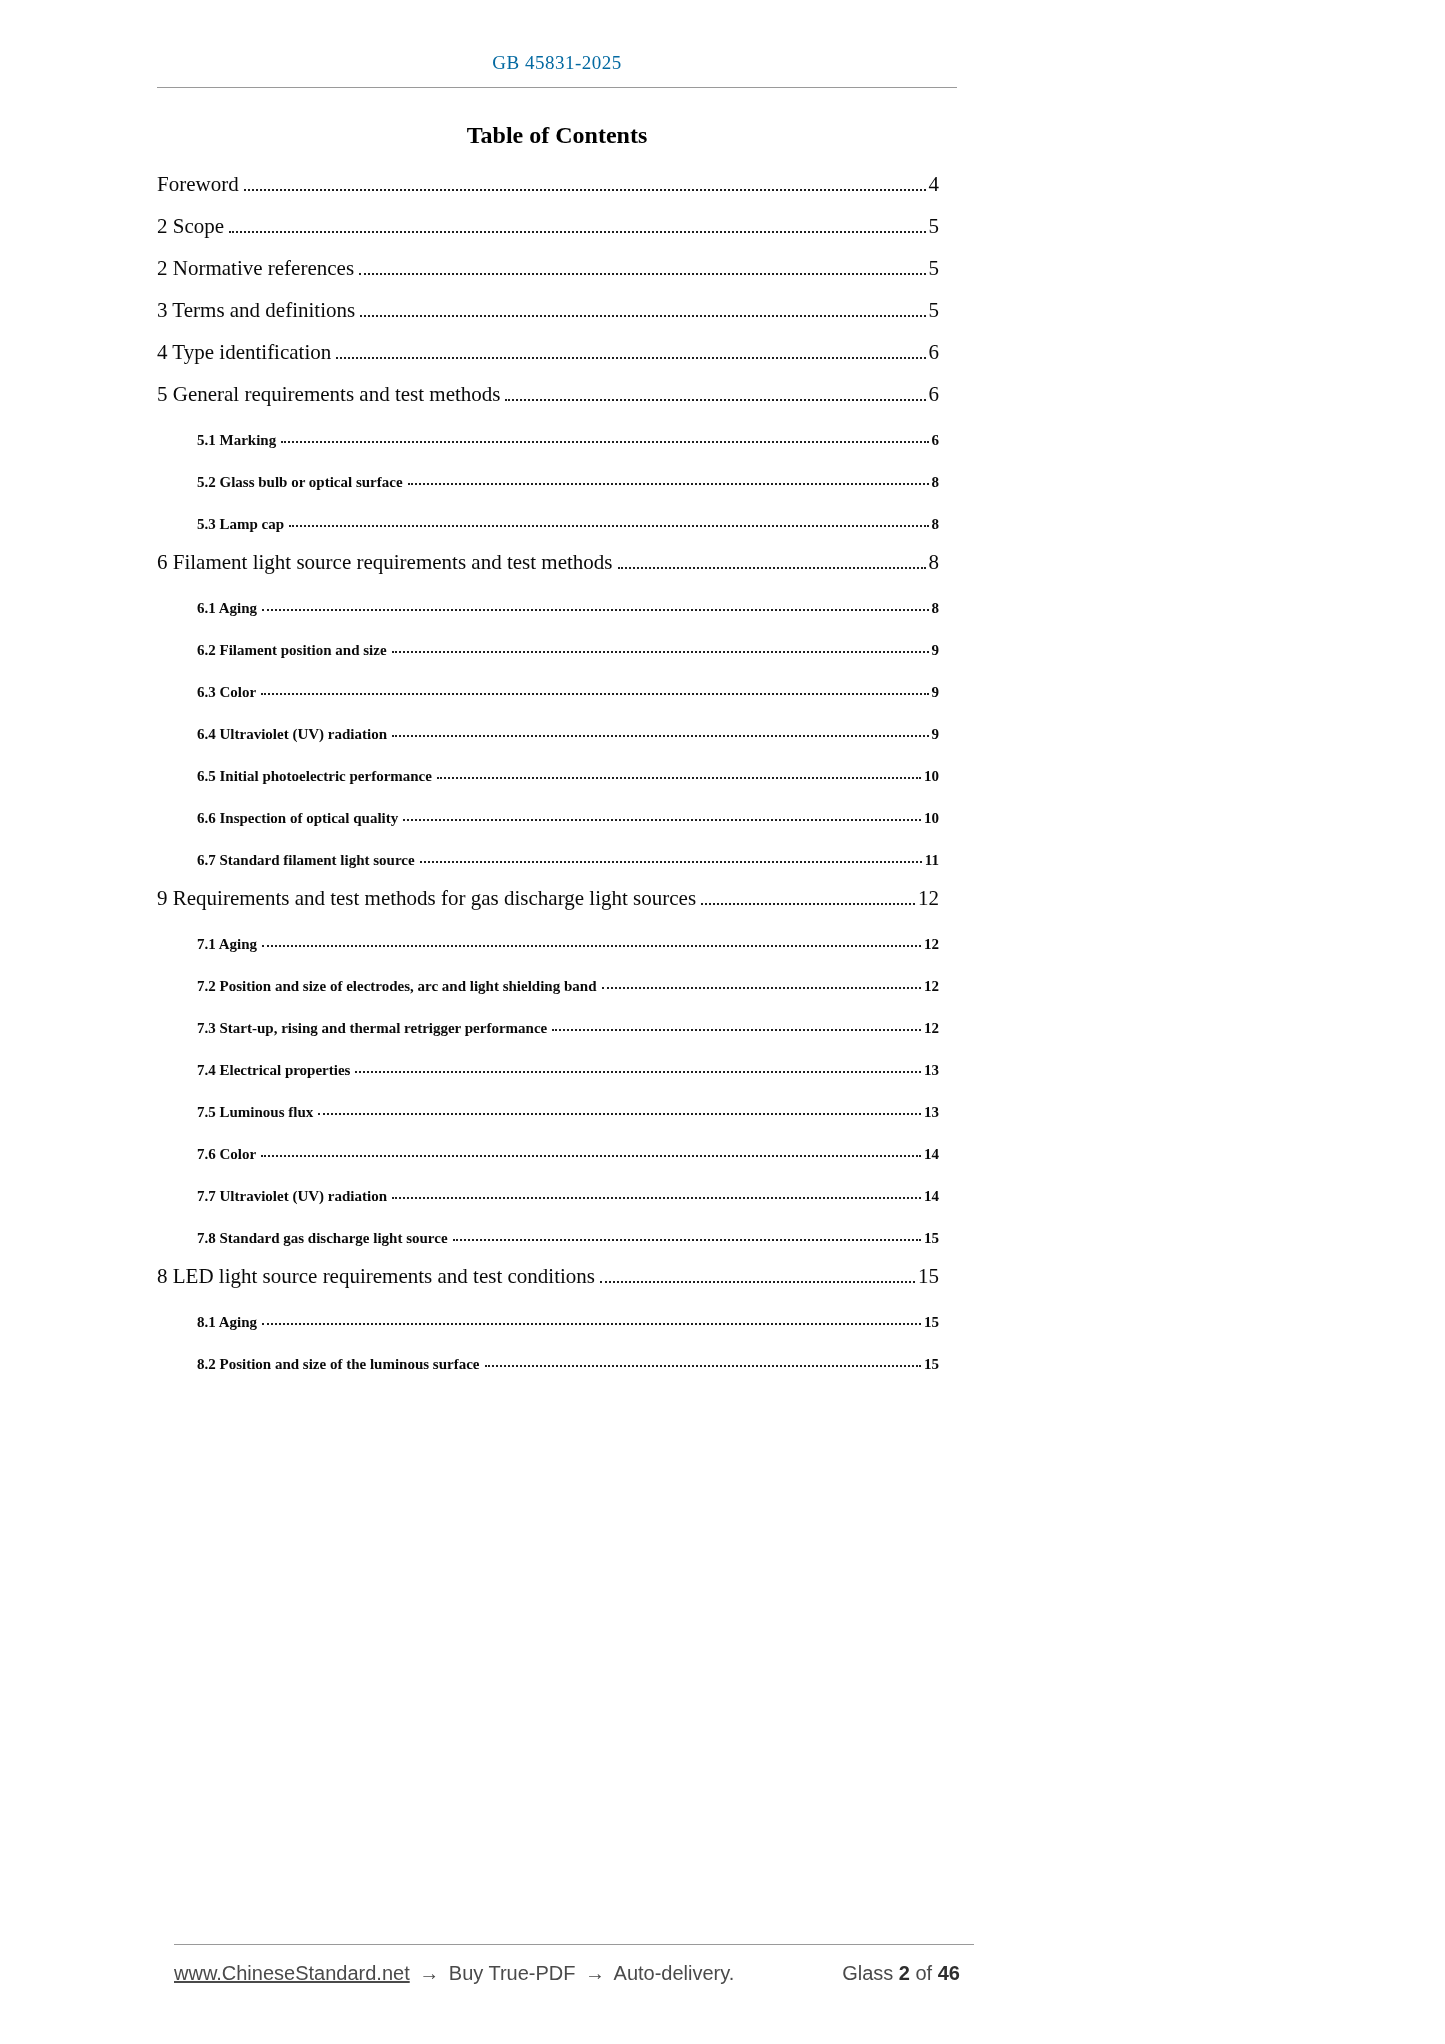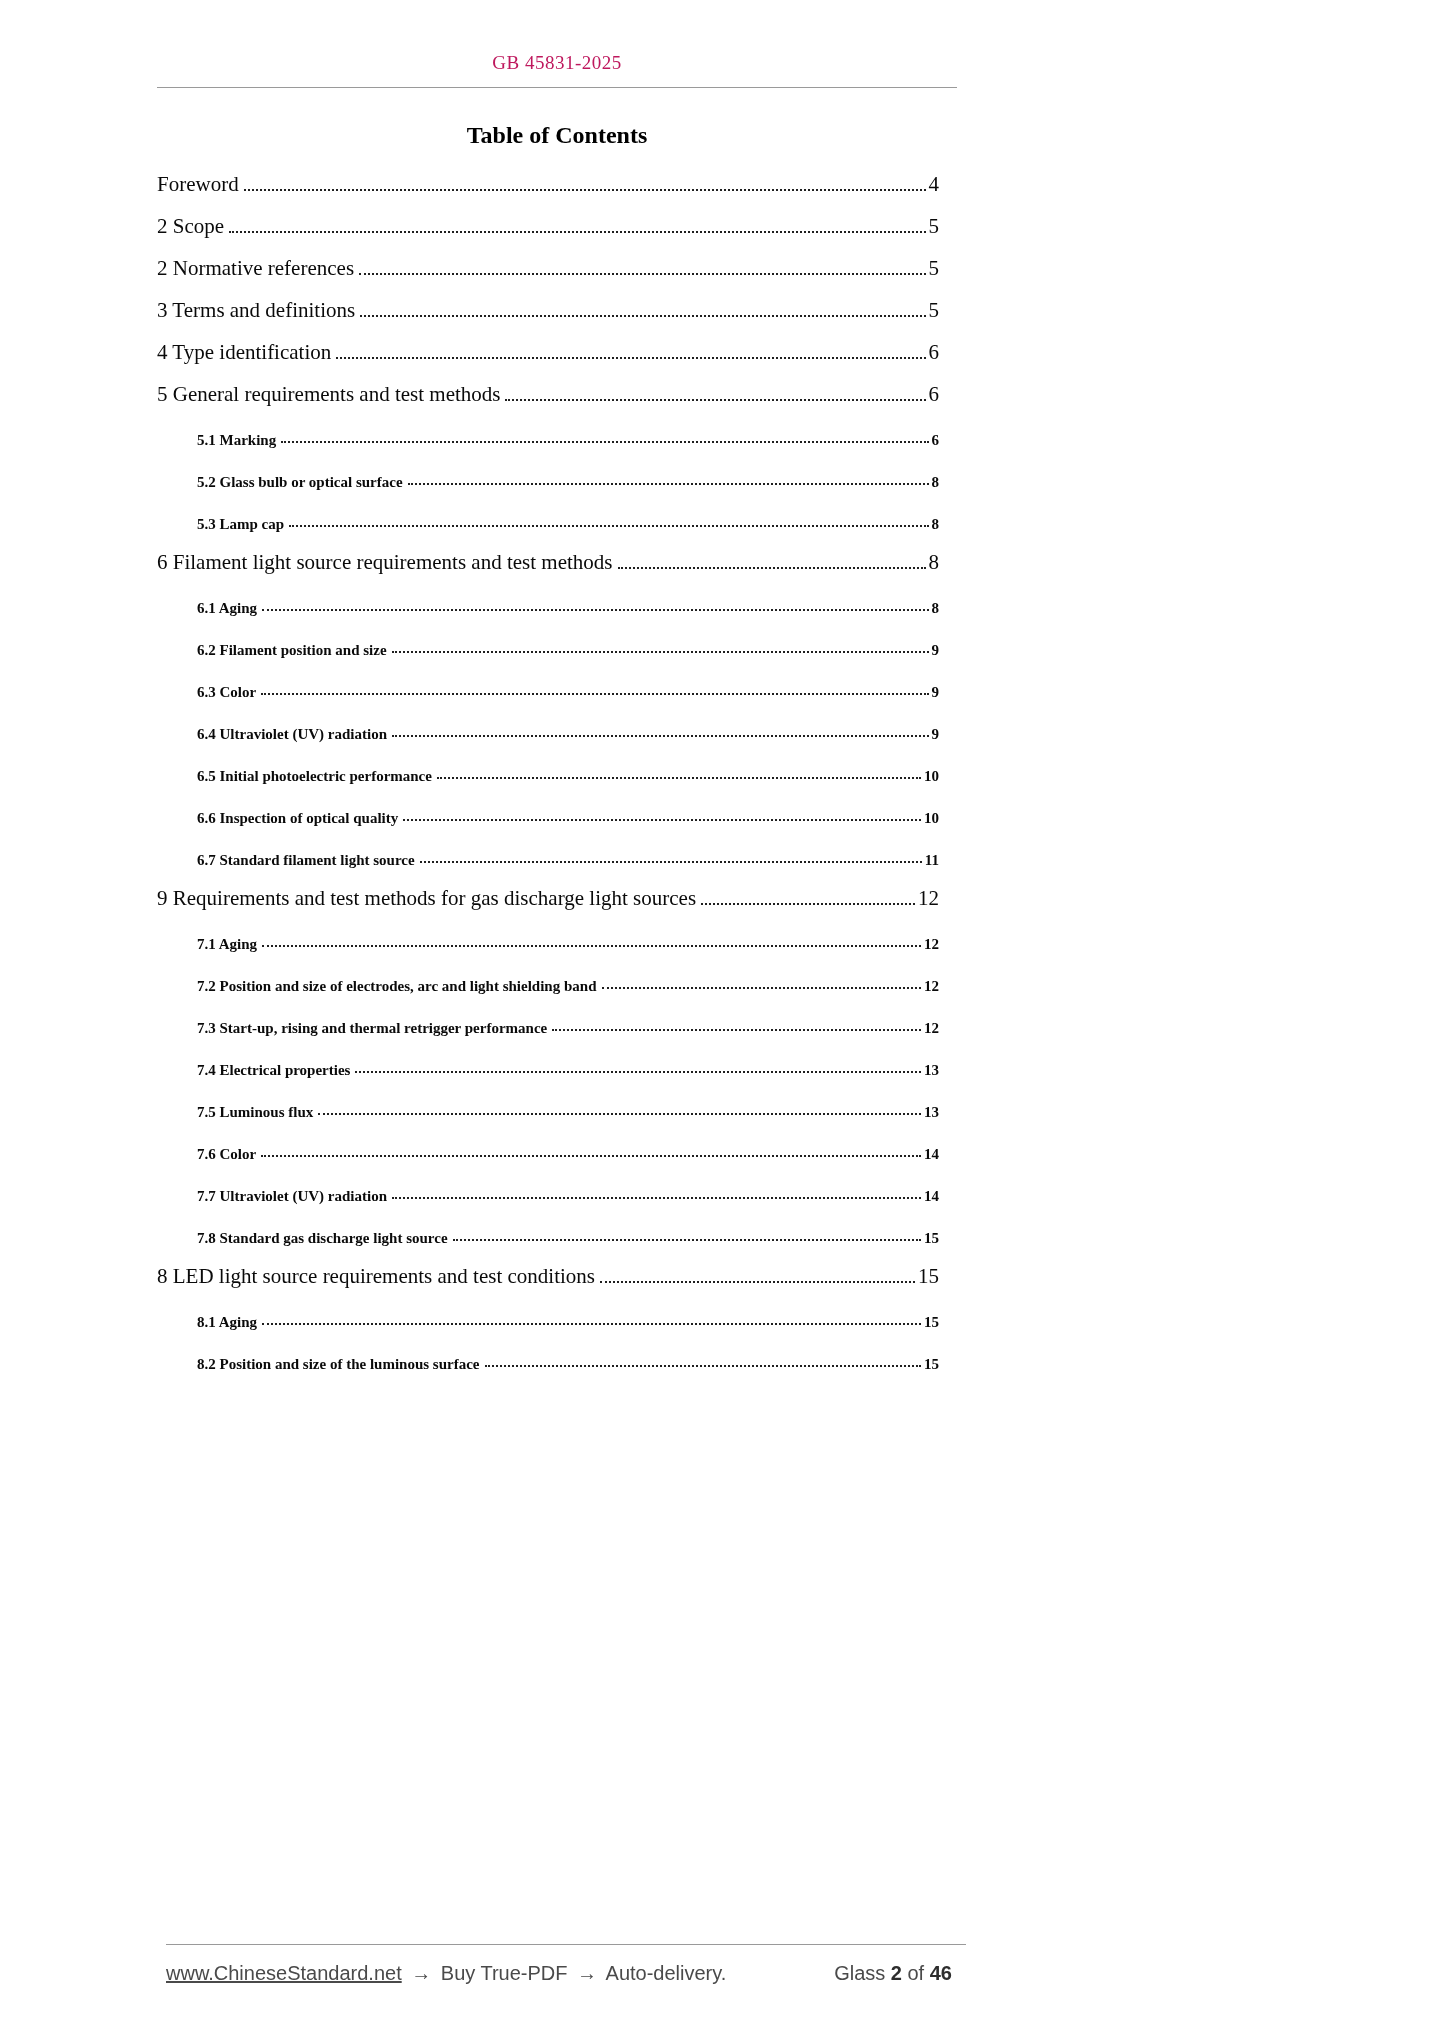--- a/index.html
+++ b/index.html
@@ -15,21 +15,21 @@
   }
   .content {
     position: absolute;
     left: 157px;
     top: 0;
     width: 800px;
   }
   .doc-header { padding-top: 52px; text-align: center; }
   .doc-code {
     font-size: 19px;
-    color: #be185d;
+    color: #0369a1;
     letter-spacing: 0.5px;
   }
   .header-rule {
     border: none;
     border-top: 1px solid #9a9a9a;
     margin-top: 13px;
   }
   .page-title {
     text-align: center;
     font-size: 24px;
@@ -55,21 +55,21 @@
   .toc-dots {
     flex: 1;
     height: 0;
     min-width: 14px;
     border-bottom: 2.6px dotted #1f1f1f;
     margin: 0 3px 6px 5px;
   }
   .toc-page { white-space: nowrap; }
   .doc-footer {
     position: absolute;
-    left: 166px;
+    left: 174px;
     width: 800px;
     top: 1944px;
     font-family: "Liberation Sans", sans-serif;
   }
   .footer-rule {
     border: none;
     border-top: 1px solid #9a9a9a;
   }
   .footer-row {
     display: flex;

